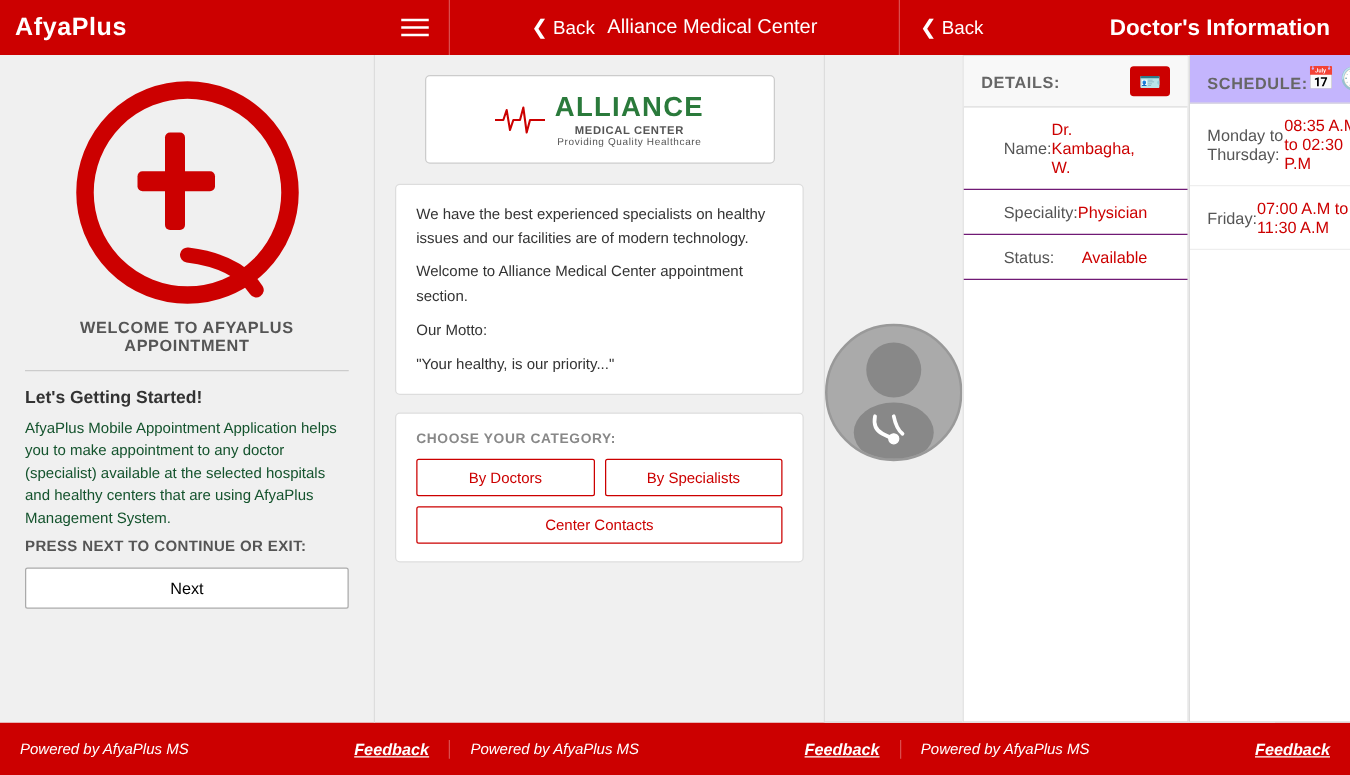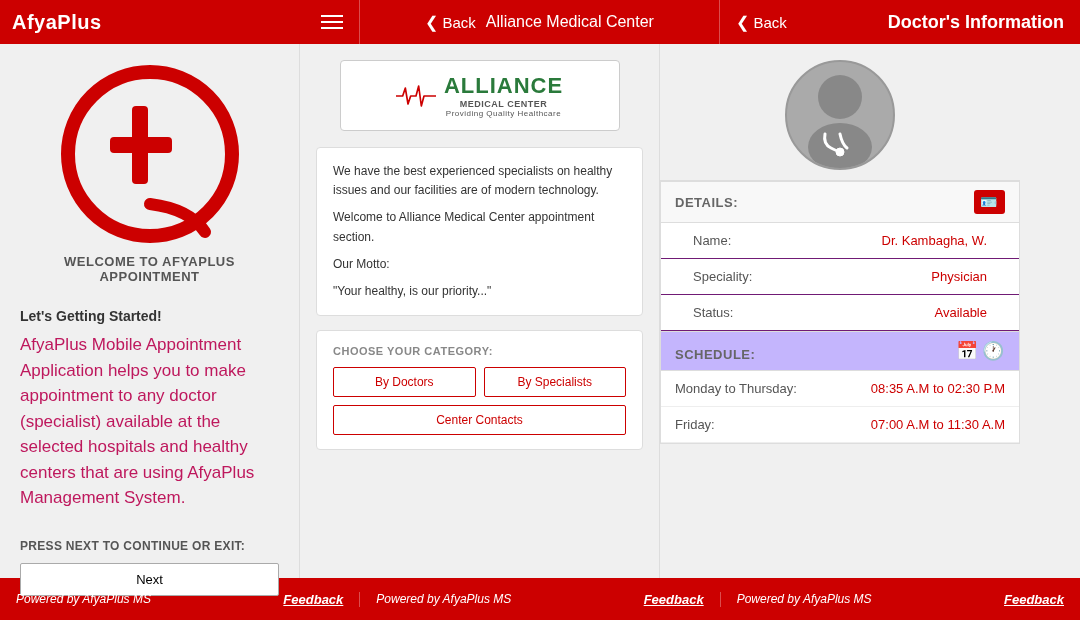--- a/index.html
+++ b/index.html
@@ -116,24 +116,24 @@
       margin-bottom: 12px;
     }
     .getting-started {
       font-size: 14px;
       font-weight: bold;
       color: #333;
       margin-bottom: 8px;
       align-self: flex-start;
     }
     .description {
-      font-size: 17px;
-      color: #be185d;
+      font-size: 12px;
+      color: #14532d;
       line-height: 1.5;
-      margin-bottom: 28px;
+      margin-bottom: 7px;
     }
     .press-next {
       font-size: 12px;
       font-weight: bold;
       color: #555;
       align-self: flex-start;
       margin-bottom: 10px;
       letter-spacing: 0.3px;
     }
     .action-buttons {
@@ -242,21 +242,21 @@
       cursor: pointer;
       border-radius: 2px;
       text-align: center;
     }
 
     
     .right-panel {
       width: 360px;
       background: #f0f0f0;
       display: flex;
-      flex-direction: column;
+      flex-direction: row;
     }
     .doctor-avatar-section {
       background: #f0f0f0;
       display: flex;
       justify-content: center;
       align-items: center;
       padding: 16px 0 10px 0;
       border-bottom: 1px solid #ddd;
     }
     .avatar-circle {

